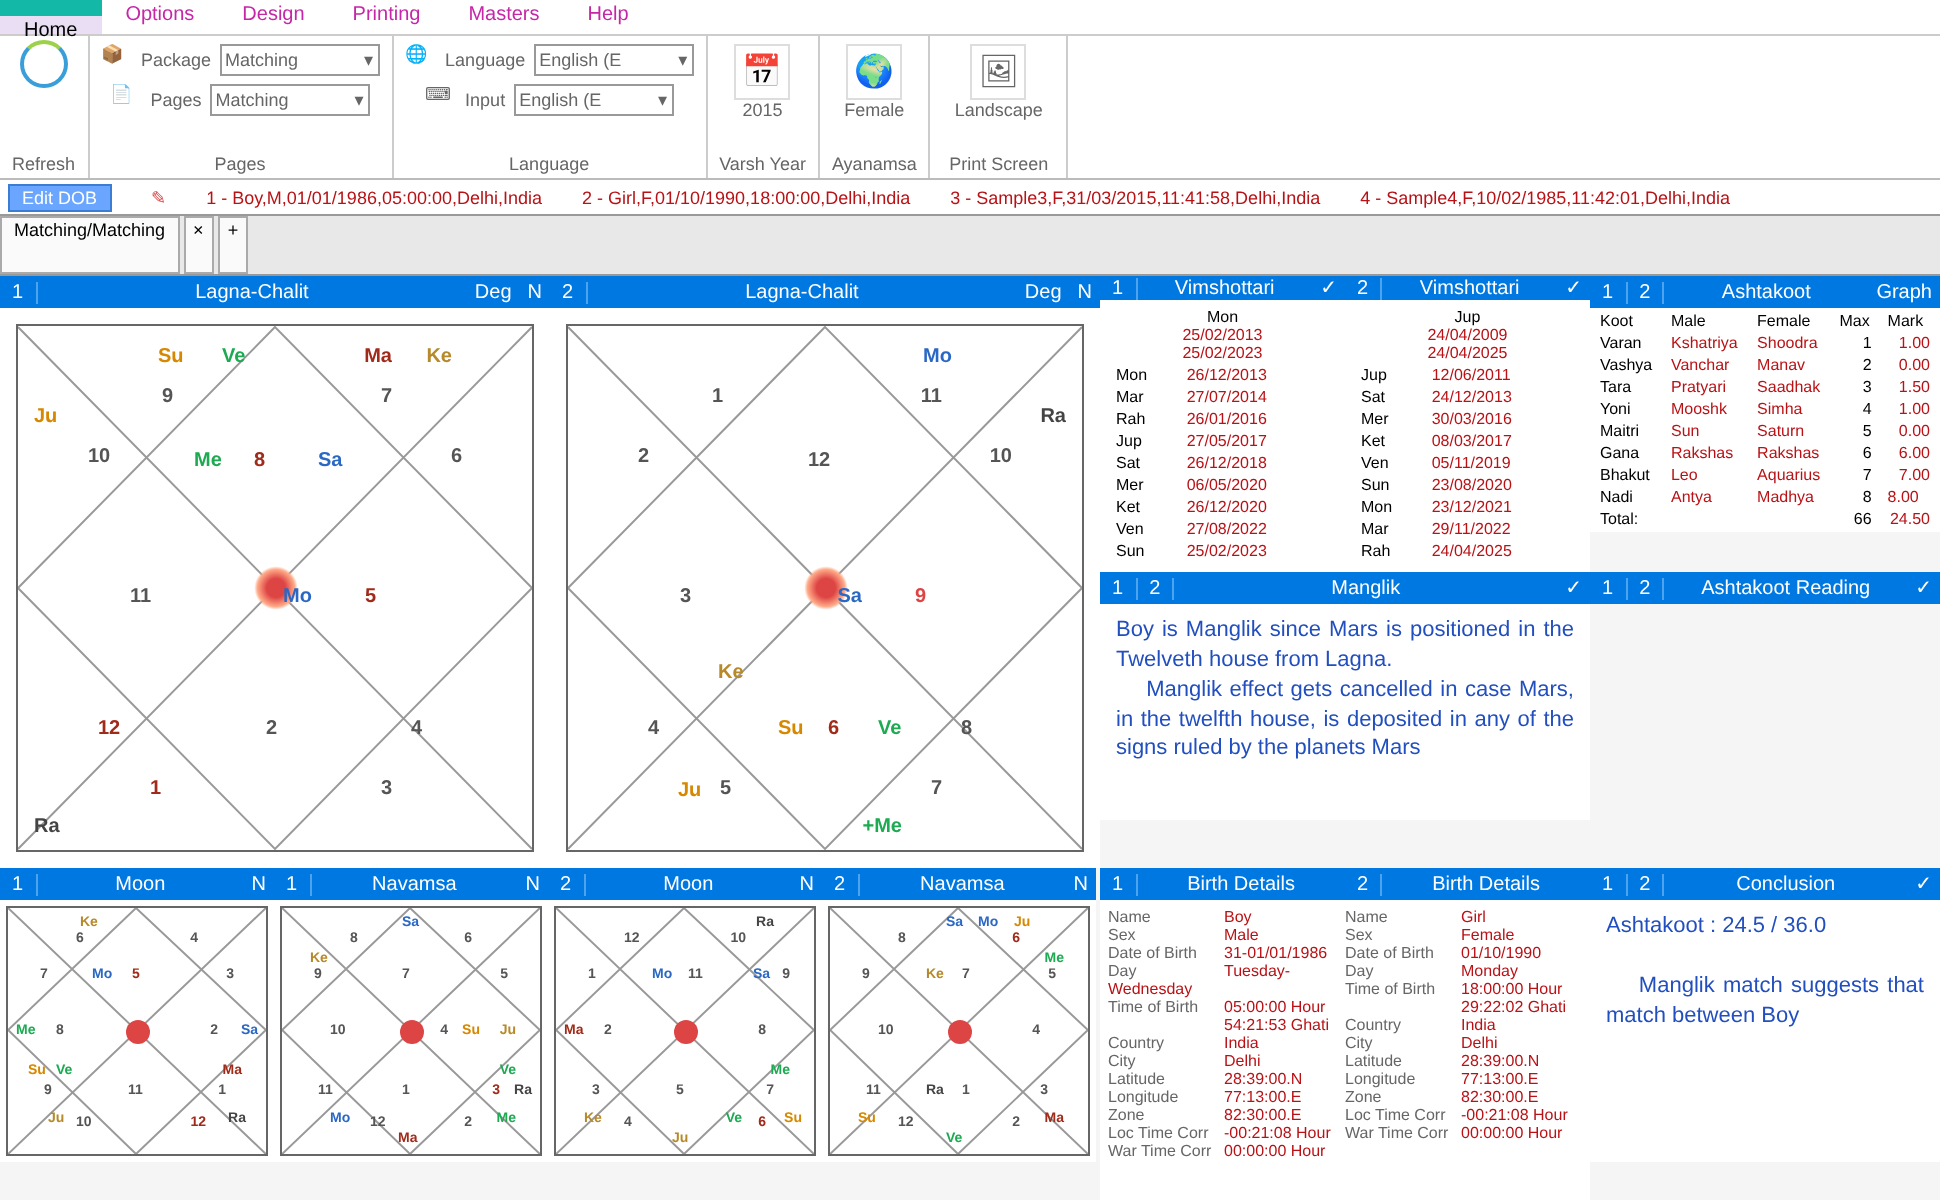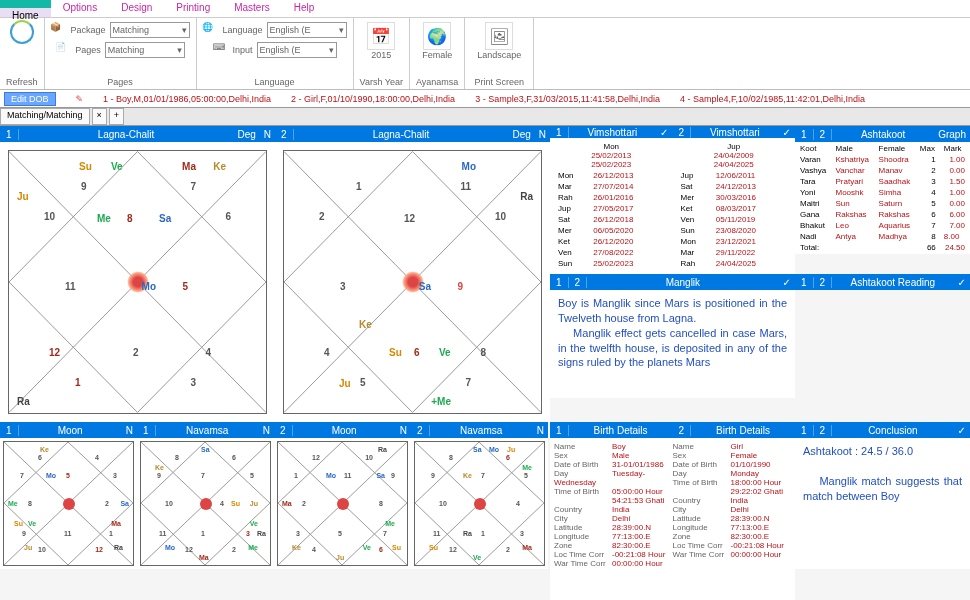--- a/index.html
+++ b/index.html
@@ -14,21 +14,21 @@
 .rrow { display: flex; align-items: center; gap: 4px; margin: 2px 0; }
 .refresh-ico { width: 24px; height: 24px; border: 2px solid #3a9ed8; border-radius: 50%; border-top: 2px solid #9dd14a; position: relative; }
 .sel { font-size: 9px; width: 80px; height: 16px; border: 1px solid #999; background: #fff; padding: 0 2px; display: flex; align-items: center; justify-content: space-between; }
 .sel::after { content: "▾"; }
 .ico { width: 16px; height: 16px; display: inline-block; }
 .btn-top { display: flex; flex-direction: column; align-items: center; padding: 2px 6px; font-size: 9px; cursor: pointer; }
 .btn-top .bi { width: 28px; height: 28px; background: #fff; border: 1px solid #ddd; display: flex; align-items: center; justify-content: center; font-size: 16px; }
 .records { background: #fff; font-size: 9px; padding: 2px 4px; display: flex; gap: 20px; align-items: center; border-bottom: 1px solid #999; height: 18px; }
 .editdob { background: #6aa5ff; color: #fff; padding: 1px 6px; border: 1px solid #3a7dd1; font-size: 9px; cursor: pointer; }
 .rec-red { color: #b91216; }
-.tabbar { display: flex; background: #e8e8e8; border-bottom: 1px solid #999; height: 18px; font-size: 9px; }
+.tabbar { display: flex; background: #e8e8e8; border-bottom: 1px solid #999; height: 30px; font-size: 9px; }
 .tab { background: #fafafa; border: 1px solid #aaa; padding: 1px 6px; margin-right: 2px; }
 .tab.close { padding: 1px 4px; cursor: pointer; }
 .main { display: flex; height: 474px; }
 .chartcol { display: flex; flex-direction: column; }
 .ch-header { background: #0078e2; color: #fff; display: flex; font-size: 10px; height: 16px; align-items: center; }
 .ch-num { padding: 0 6px; border-right: 1px solid #4da3ee; }
 .ch-title { flex: 1; text-align: center; }
 .ch-end { padding: 0 4px; }
 .chartbox { background: #fff; position: relative; }
 .chart-lg { width: 275px; height: 280px; padding: 8px; }

